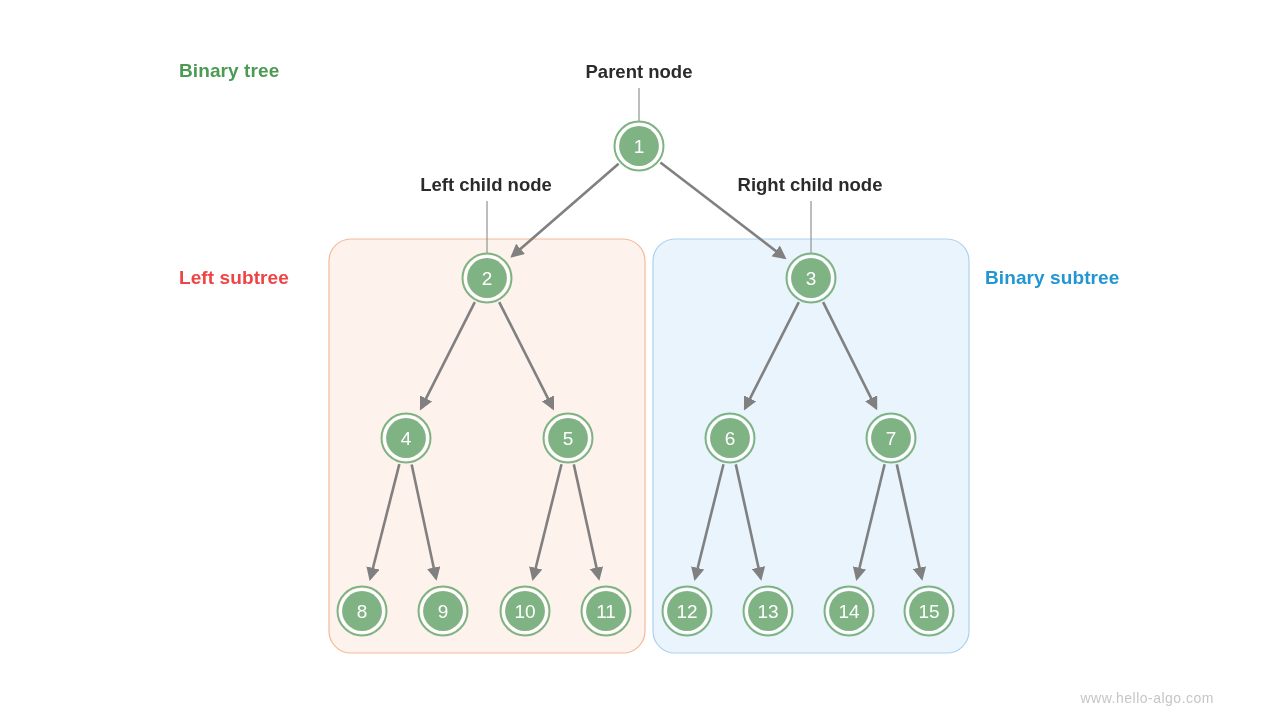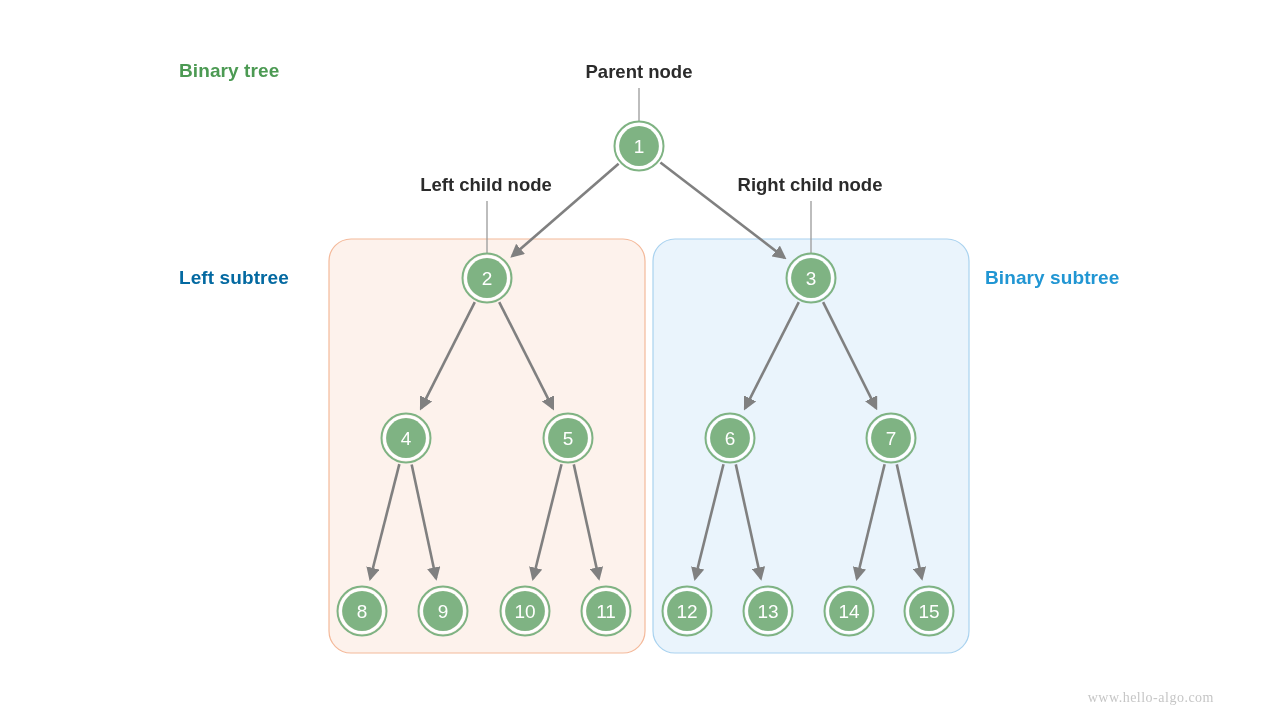--- a/index.html
+++ b/index.html
@@ -43,34 +43,34 @@
     font-size: 18.5px;
     font-weight: bold;
     fill: #2b2b2b;
     text-anchor: middle;
     dominant-baseline: middle;
   }
   .watermark {
     position: absolute;
     right: 22px;
     bottom: 14px;
-    font-family: Liberation Serif, serif;
+    font-family: Liberation Sans, sans-serif;
     font-size: 14px;
     color: #c6c6c6;
     letter-spacing: 0.5px;
   }
 </style>
 </head>
 <body>
 
 <div id="canvas">
 
   <div class="panel-label" style="left: 179px; top: 60px; color: rgb(76, 154, 83);">Binary tree</div>
 
-  <div class="panel-label" style="left: 179px; top: 267px; color: #0369a1;">Left subtree</div>
+  <div class="panel-label" style="left: 179px; top: 267px; color: #ef4444;">Left subtree</div>
 
   <div class="panel-label" style="left: 985px; top: 267px; color: rgb(33, 150, 211);">Binary subtree</div>
 
   <svg id="diagram-svg" viewBox="0 0 1280 720" xmlns="http://www.w3.org/2000/svg">
     <defs>
       <marker id="arrowhead" markerWidth="5.2" markerHeight="5.2" refX="4.2" refY="2.6" orient="auto" markerUnits="strokeWidth">
         <path d="M0,0 L5.2,2.6 L0,5.2 z" fill="#808080"></path>
       </marker>
     </defs>
     <g id="panels-layer">

